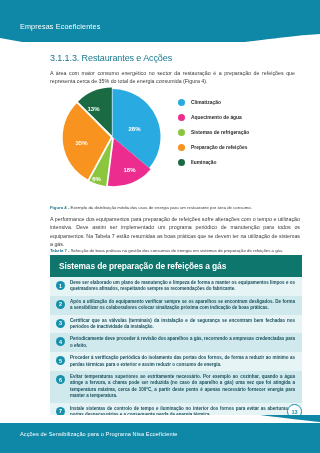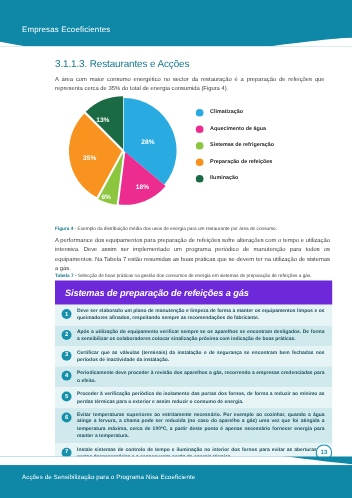--- a/index.html
+++ b/index.html
@@ -77,23 +77,23 @@
     position: absolute; left: 50px; top: 206px; width: 250px;
     font-size: 4.3px; color: #3a3a3a; line-height: 6px;
   }
   .tab-caption b { color: #17788f; }
 
   
   .table {
     position: absolute; left: 50px; top: 213px; width: 252px;
   }
   .table-head {
-    background: #6d28d9; color: #fff;
+    background: #0f766e; color: #fff;
     padding: 6px 8px 6px 9px;
-    font-size: 8.4px; font-weight: bold; letter-spacing: -0.1px; font-style: italic;
+    font-size: 8.4px; font-weight: bold; letter-spacing: -0.1px;
   }
   .table-row {
     display: flex; align-items: flex-start;
     padding: 3px 7px 3px 6px;
     min-height: 18px;
   }
   .table-row.alt { background: #cfe9ed; }
   .table-row.plain { background: #e7f4f6; }
   .row-num {
     flex: 0 0 auto;

